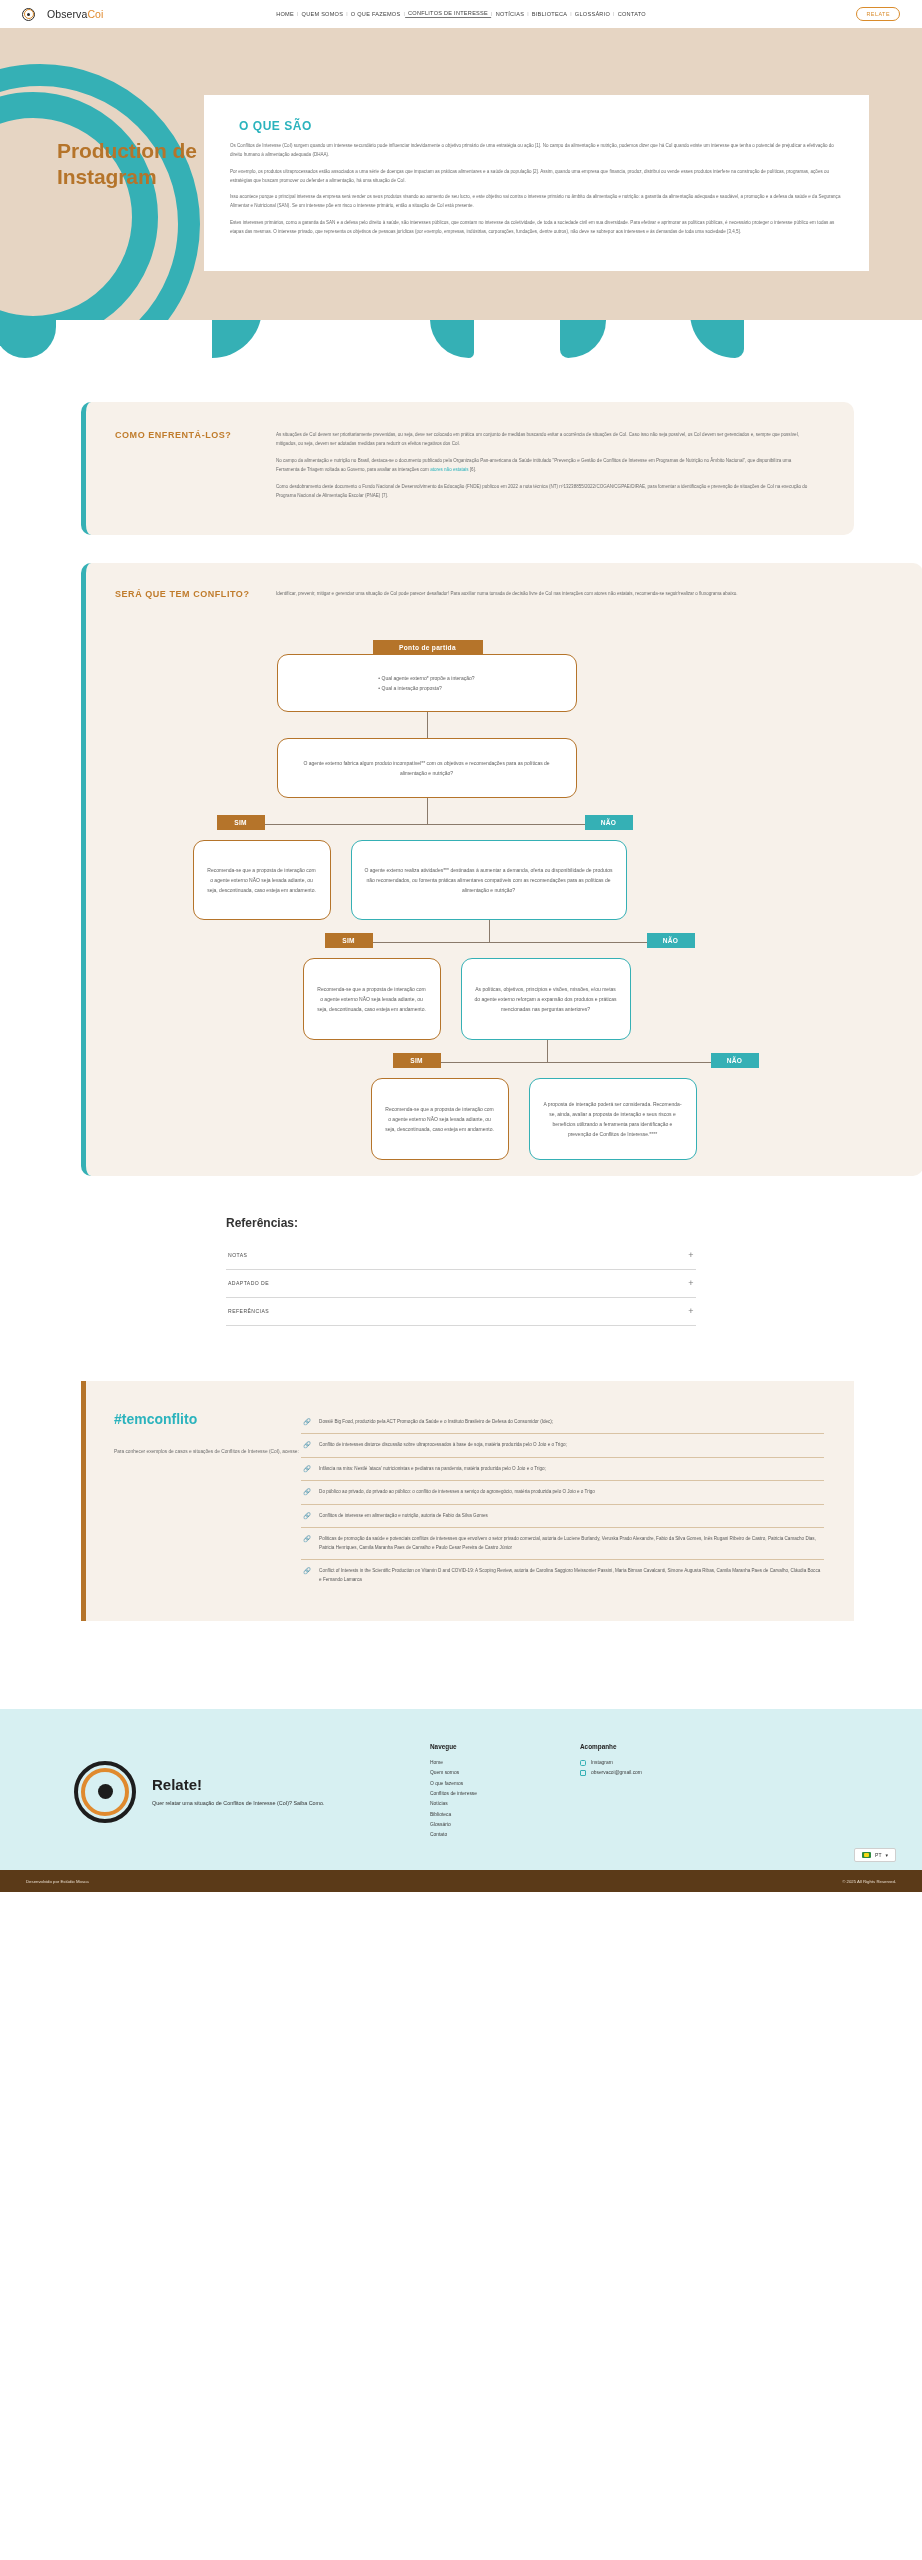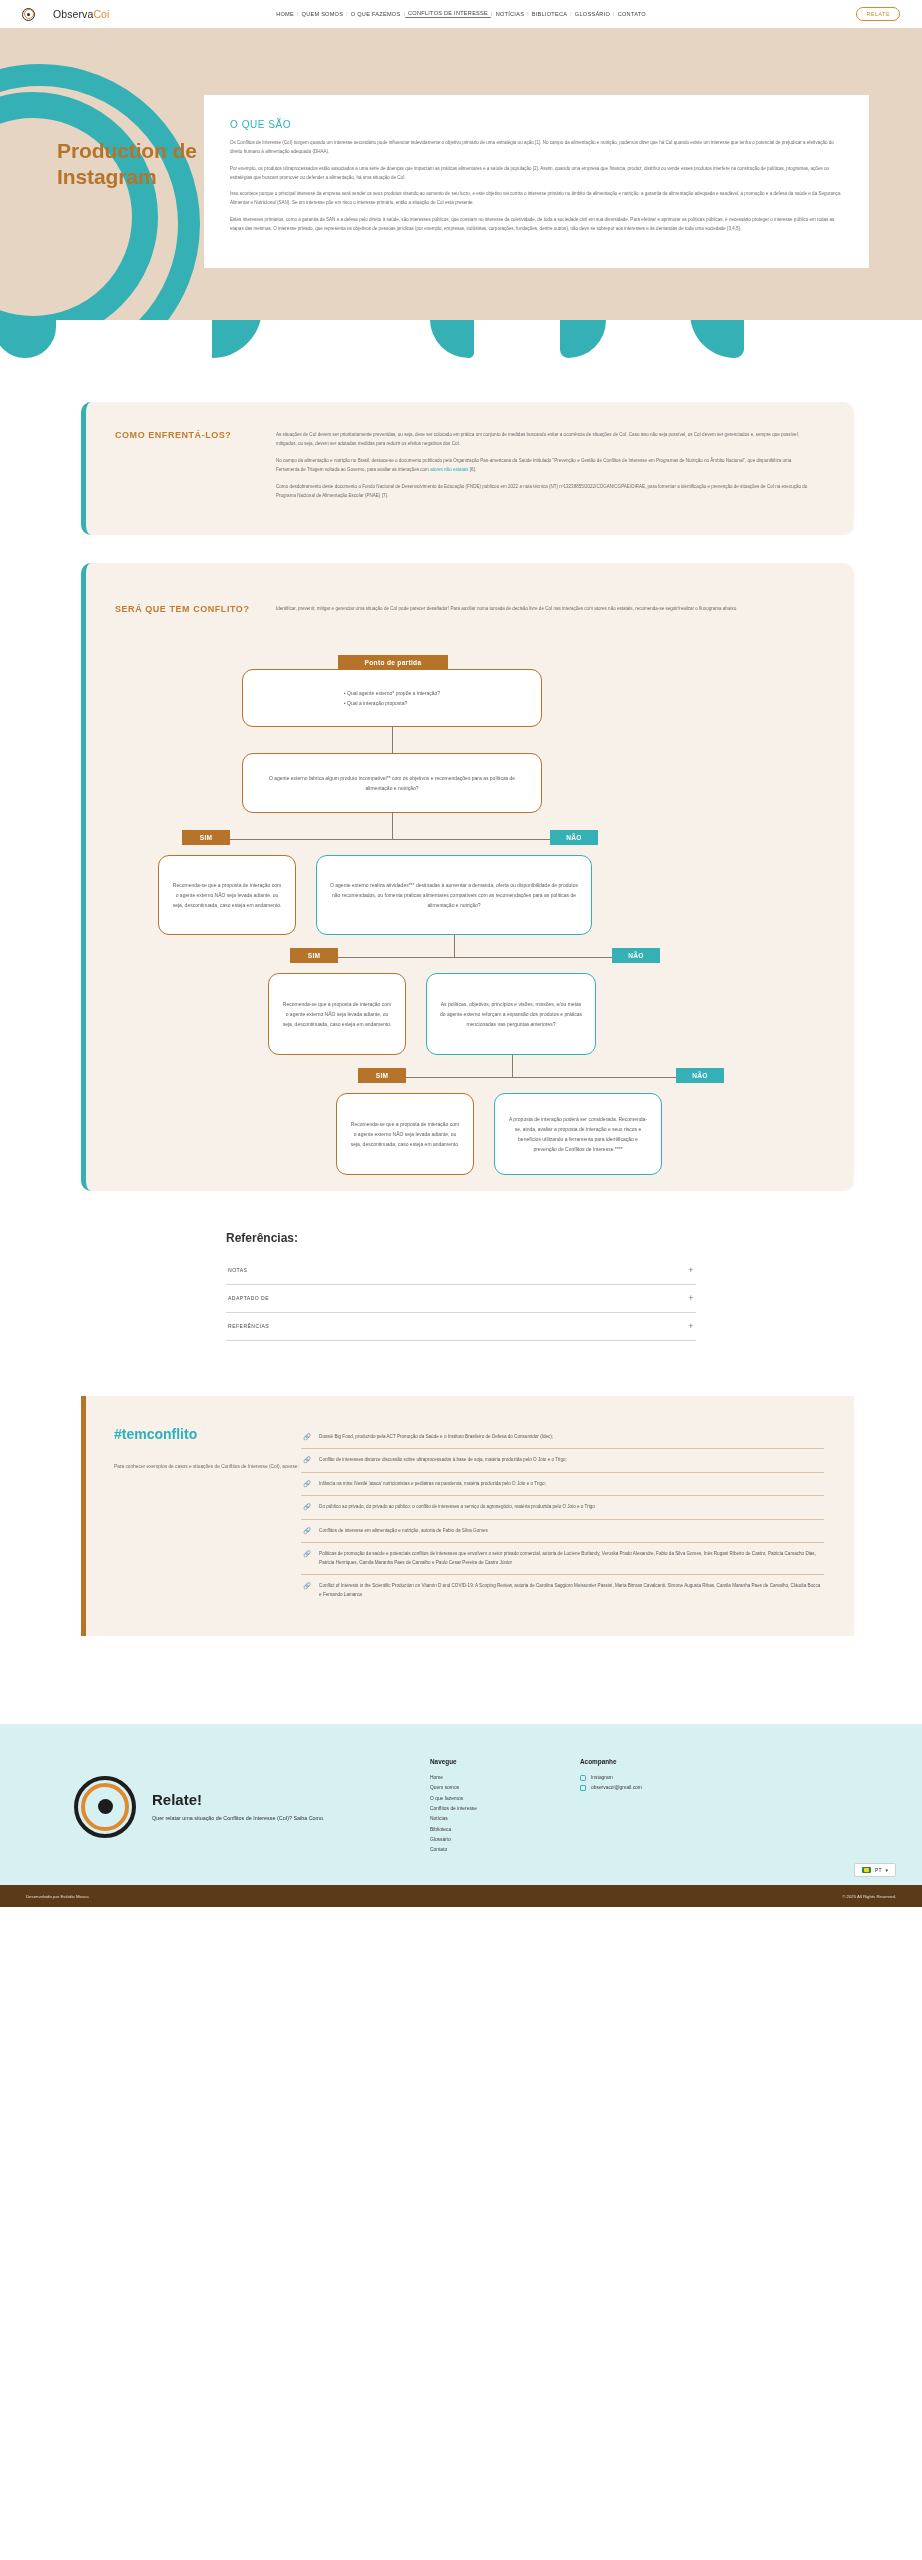--- a/index.html
+++ b/index.html
@@ -13,21 +13,21 @@
 
   
   .topbar {
     height: 28px;
     background: #ffffff;
     display: flex;
     align-items: center;
     padding: 0 22px;
     position: relative;
   }
-  .brand { display: flex; align-items: center; gap: 18px; }
+  .brand { display: flex; align-items: center; gap: 12px; }
   .brand-mark {
     width: 13px; height: 13px; border-radius: 50%;
     border: 1.6px solid #2a2a2a;
     display: flex; align-items: center; justify-content: center;
     position: relative;
   }
   .brand-mark::before {
     content:""; width: 8px; height: 8px; border-radius:50%;
     border: 1.2px solid #d98b2b; position:absolute;
   }
@@ -77,22 +77,22 @@
     position: absolute; left: 57px; top: 110px;
     font-size: 21px; font-weight: 700; line-height: 1.22;
     color: #b5742a; letter-spacing: -0.1px;
   }
   .hero-card {
     position: absolute; left: 204px; top: 67px;
     width: 665px; background: #fff;
     padding: 24px 28px 26px 26px;
   }
   .card-kicker {
-    font-size: 10px; font-weight: 400; letter-spacing: .55px;
-    color: #2bb3bd; margin-bottom: 9px;
+    font-size: 12px; font-weight: 700; letter-spacing: .55px;
+    color: #2bb3bd; margin-bottom: 9px; margin-left: 9px;
   }
   .card-p {
     font-size: 4.55px; line-height: 1.95; color: #6d6d6d;
     margin-bottom: 8px; text-align: left;
   }
 
   
   .scallops { position: relative; height: 38px; background: #fff; overflow:hidden;}
   .scallop {
     position: absolute; top: -34px; background: #35b0b5;
@@ -121,22 +121,22 @@
     font-size: 9px; font-weight: 700; letter-spacing: .55px;
     color: #c07c2c;
   }
   .sec-right { flex: 1; padding-right: 40px; }
   .sec-p {
     font-size: 4.55px; line-height: 2.0; color: #6d6d6d; margin-bottom: 8px;
   }
   .sec-p a { color: #2bb3bd; text-decoration: none; }
 
   .sec-conflito {
-    width: 773px; margin-left: 81px; margin-top: 28px;
-    padding: 41px 0 36px 0;
+    width: 842px; margin-left: 81px; margin-top: 28px;
+    padding: 26px 0 36px 0;
   }
   .sec-conflito .head-row { display: flex; }
 
   
   .flow { position: relative; margin: 34px auto 0 auto; width: 700px; height: 500px; }
   .pill {
     position: absolute; background: #fff;
     border: 1.6px solid #b5742a; border-radius: 11px;
     display: flex; align-items: center; justify-content: center;
     text-align: center; font-size: 5.0px; line-height: 2.0; color: #5d5d5d;

